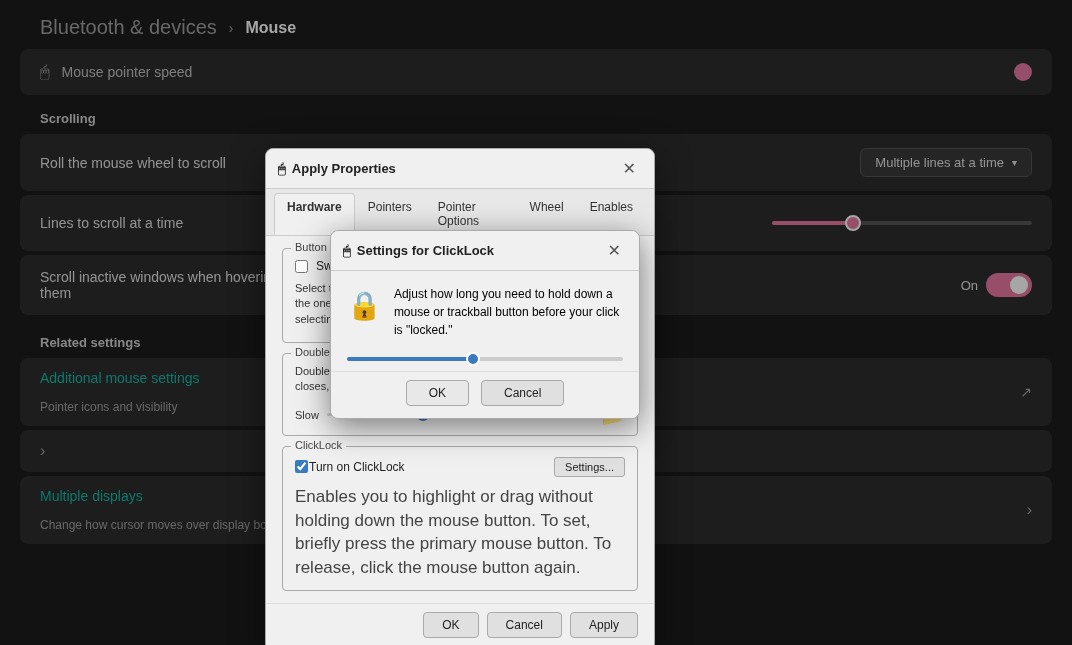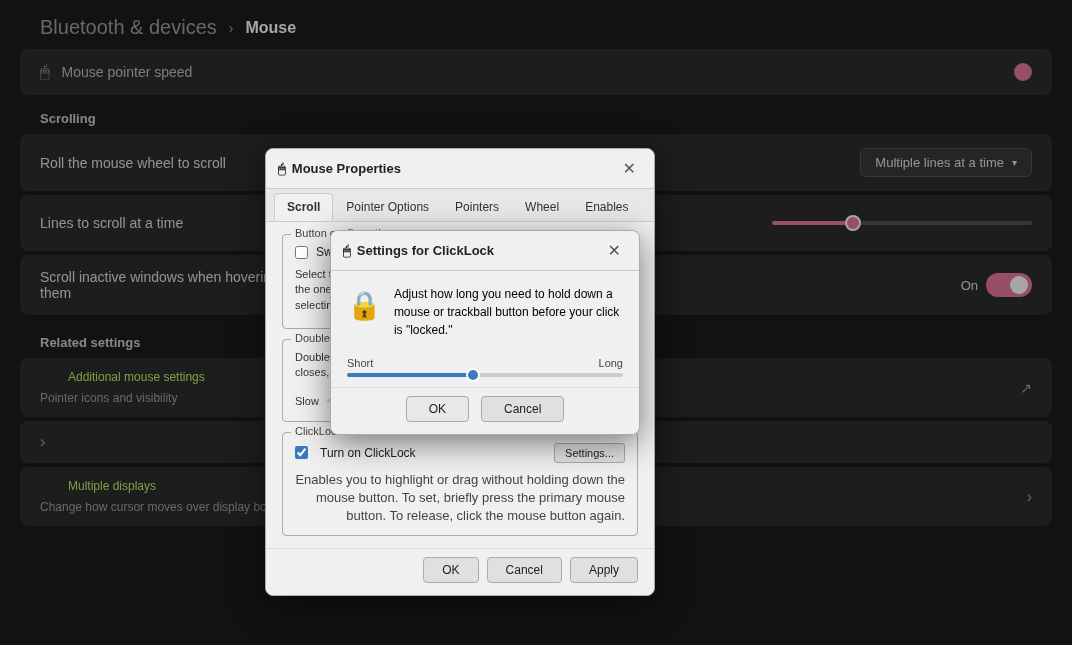--- a/index.html
+++ b/index.html
@@ -178,28 +178,27 @@
       display: flex;
       align-items: center;
       justify-content: space-between;
       cursor: pointer;
     }
     .nav-row-left {
       display: flex;
       flex-direction: column;
     }
     .nav-row-title {
-      font-size: 12px;
-      color: #bef264;
-      margin-left: 28px;
+      font-size: 14px;
+      color: #14b8a6;
     }
     .nav-row-sub {
       font-size: 12px;
       color: #a0a0a0;
-      margin-top: 7px;
+      margin-top: 14px;
     }
     .nav-row-icon {
       color: #a0a0a0;
       font-size: 16px;
     }
     .external-icon {
       color: #a0a0a0;
       font-size: 14px;
     }
 
@@ -370,38 +369,37 @@
     }
     .clicklock-row {
       display: flex;
       align-items: center;
       justify-content: space-between;
       margin-bottom: 8px;
     }
     .clicklock-check-label {
       display: flex;
       align-items: center;
-      gap: 12px;
+      gap: 1px;
       font-size: 12px;
       color: #222;
     }
     .settings-btn-small {
       background: #e0e0e0;
       border: 1px solid #aaa;
       border-radius: 3px;
       font-size: 11px;
       padding: 3px 10px;
       cursor: pointer;
       color: #222;
     }
     .clicklock-desc {
-      font-size: 13px;
+      font-size: 17px;
       color: #444;
       line-height: 1.4;
-      text-align: right;
     }
 
     
     .dialog-footer {
       display: flex;
       justify-content: flex-end;
       gap: 8px;
       padding: 8px 16px 12px;
       background: #f0f0f0;
       border-top: 1px solid #ddd;
@@ -598,34 +596,34 @@
     </div>
     <span class="nav-row-icon">›</span>
   </div>
 
   <div class="overlay"></div>
 
   <div class="dialog-mouse-props">
     <div class="dialog-title-bar">
       <div class="dialog-title-left">
         <span>🖱</span>
-        <span>Mouse Properties</span>
+        <span>Apply Properties</span>
       </div>
       <button class="dialog-close-btn">✕</button>
     </div>
 
     <div class="dialog-tabs">
       <div class="dialog-tab active">
-        <span>Scroll</span>
+        <span>Hardware</span>
+      </div>
+      <div class="dialog-tab">
+        <span>Pointers</span>
       </div>
       <div class="dialog-tab">
         <span>Pointer Options</span>
-      </div>
-      <div class="dialog-tab">
-        <span>Pointers</span>
       </div>
       <div class="dialog-tab">
         <span>Wheel</span>
       </div>
       <div class="dialog-tab">
         <span>Enables</span>
       </div>
     </div>
 
     <div class="dialog-body">
@@ -693,24 +691,20 @@
         <span>🖱</span>
         <span>Settings for ClickLock</span>
       </div>
       <button class="dialog-close-btn">✕</button>
     </div>
     <div class="clicklock-dialog-body">
       <span class="lock-icon">🔒</span>
       <span class="clicklock-desc-text">Adjust how long you need to hold down a mouse or trackball button before your click is "locked."</span>
     </div>
     <div class="clicklock-slider-area">
-      <div class="clicklock-slider-labels">
-        <span>Short</span>
-        <span>Long</span>
-      </div>
       <div class="clicklock-slider-track">
         <div class="clicklock-slider-fill"></div>
         <div class="clicklock-slider-thumb"></div>
       </div>
     </div>
     <div class="clicklock-footer">
       <button class="clicklock-footer-btn primary">OK</button>
       <button class="clicklock-footer-btn">Cancel</button>
     </div>
   </div>

